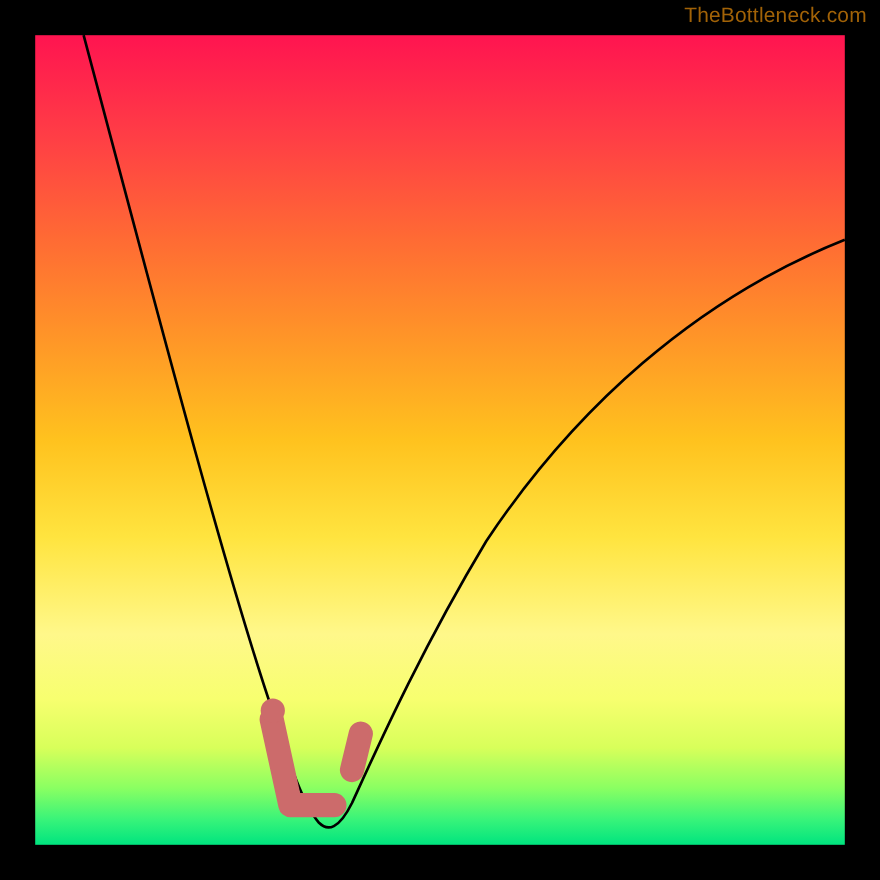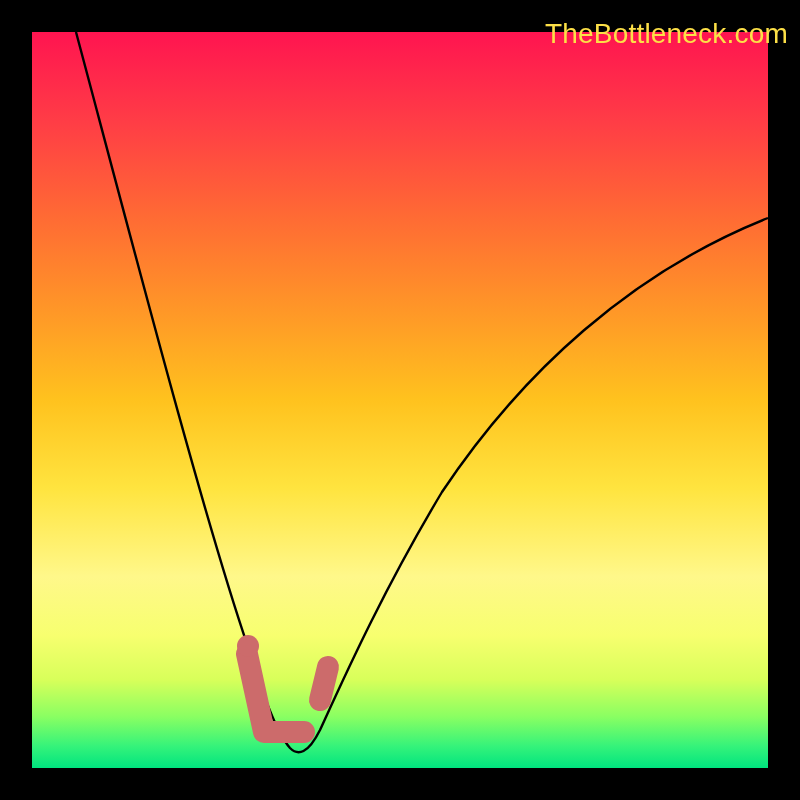--- a/index.html
+++ b/index.html
@@ -27,24 +27,24 @@
       #fff88a 74%,
       #f7ff6f 82%,
       #d8ff5a 88%,
       #8aff62 93%,
       #36f37a 97%,
       #00e47f 100%
     );
   }
   .credit {
     position: absolute;
-    top: 18px;
+    top: 4px;
     right: 12px;
-    color: #fde047;
-    font-size: 28px;
+    color: #a16207;
+    font-size: 19px;
     letter-spacing: 0.2px;
     user-select: none;
   }
   svg.curve {
     position: absolute;
     left: 0;
     top: 0;
     width: 736px;
     height: 736px;
     overflow: visible;

